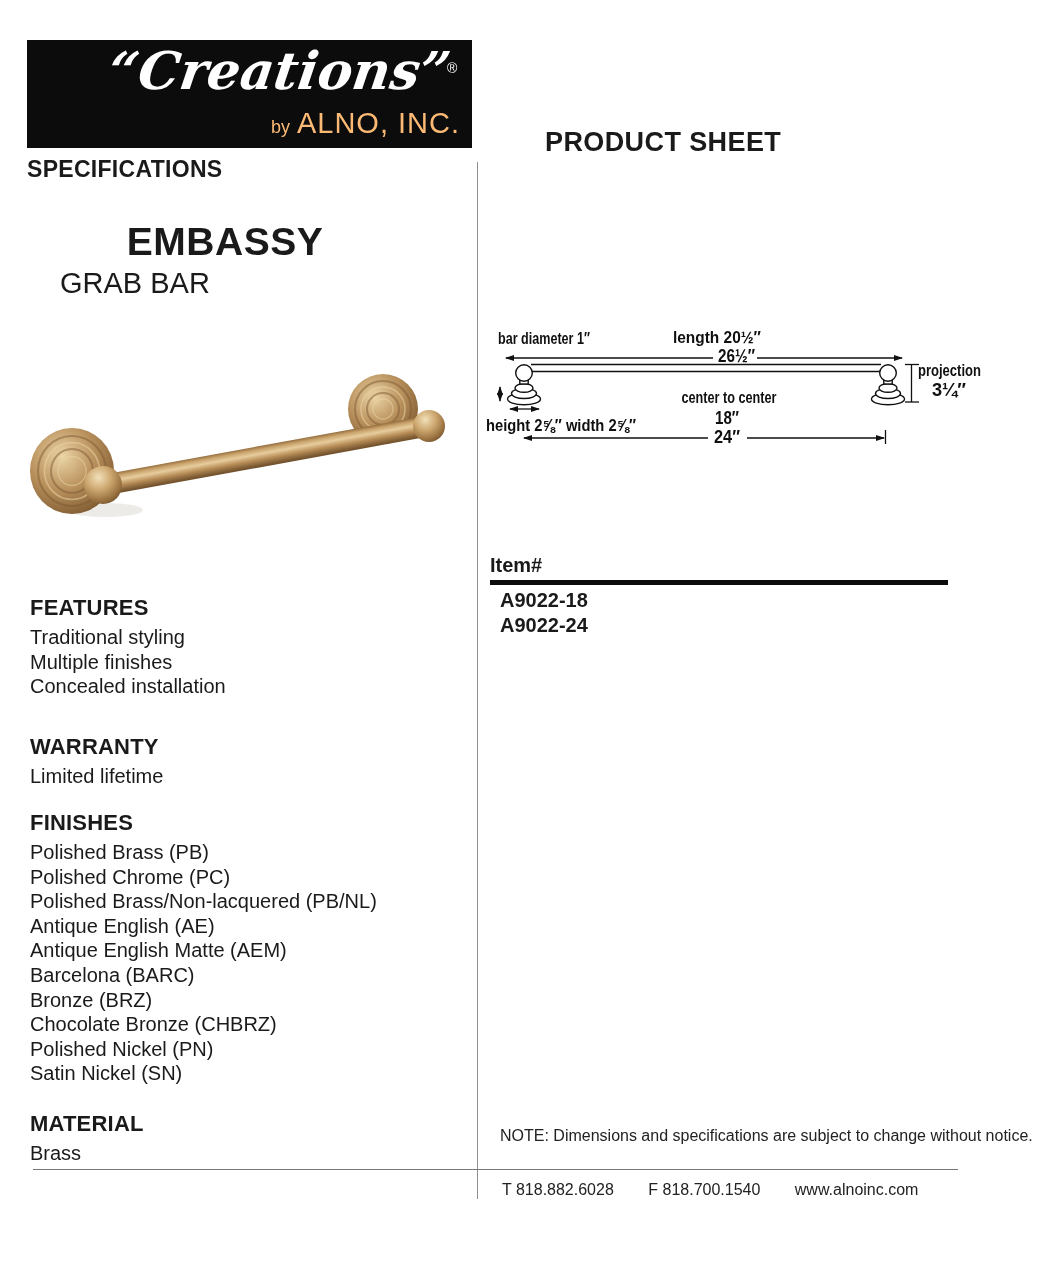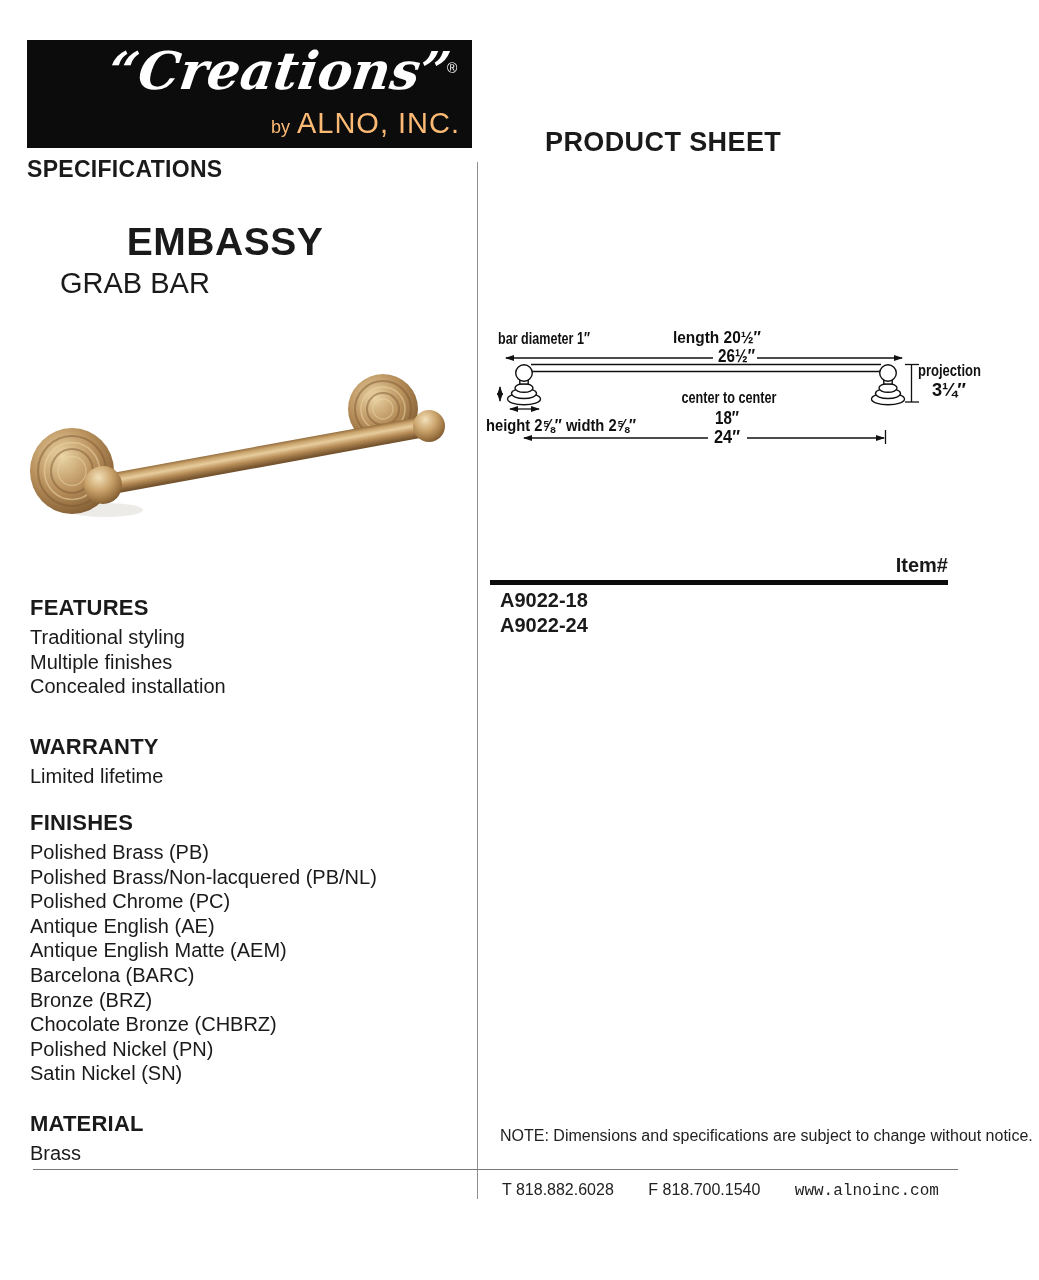--- a/index.html
+++ b/index.html
@@ -19,37 +19,37 @@
 
   .spec-title{left:27px;top:156px;font-size:23px;font-weight:bold;letter-spacing:.3px;}
   .ps-title{left:545px;top:127px;font-size:27px;font-weight:bold;letter-spacing:.4px;}
   .vdivider{left:477px;top:162px;width:1px;height:1037px;background:#8f8f8f;}
 
   .product-name{left:60px;top:220px;width:330px;text-align:center;
     font-size:39px;font-weight:bold;letter-spacing:.5px;}
   .product-type{left:60px;top:267px;width:330px;font-size:29px;}
 
   
-  .item-header{left:490px;top:554px;width:458px;text-align:right;
+  .item-header{left:490px;top:554px;width:458px;text-align:left;
     font-size:20px;font-weight:bold;}
   .item-rule{left:490px;top:580px;width:458px;height:5px;background:#0c0c0c;}
   .item-list{left:500px;top:588px;font-size:20px;font-weight:bold;line-height:25px;}
 
   
   .sec{left:30px;width:440px;}
   .sec h3{margin:0 0 4px 0;font-size:22px;font-weight:bold;letter-spacing:.2px;}
   .sec .ln{font-size:20px;line-height:24.6px;}
   .sec-features{top:595px;} .sec-warranty{top:734px;}
   .sec-finishes{top:810px;} .sec-material{top:1111px;}
 
   .hrule{left:33px;top:1169px;width:925px;height:1px;background:#777;}
   .note{left:500px;top:1127px;font-size:16px;white-space:nowrap;color:#222;}
   .footer{left:502px;top:1181px;font-size:16px;white-space:nowrap;color:#222;}
   .footer span{margin-right:30px;}
-  .footer span:last-child{margin-right:0;font-family:Liberation Mono, monospace;}
+  .footer span:last-child{margin-right:0;}
 
   
   .dtxt{font-family:"Liberation Sans",sans-serif;font-weight:bold;font-size:17px;fill:#101010;}
   .dtxt.big{font-size:18px;}
   .dim{stroke:#111;stroke-width:1.3px;fill:none;}
   .barline{stroke:#111;stroke-width:1.6px;}
   .post{fill:#fff;stroke:#111;stroke-width:1.4px;}
 </style>
 </head>
 <body>
@@ -180,22 +180,22 @@
   </div>
 
   <div class="abs sec sec-warranty">
     <h3>WARRANTY</h3>
     <div class="ln">Limited lifetime</div>
   </div>
 
   <div class="abs sec sec-finishes">
     <h3>FINISHES</h3>
     <div class="ln">Polished Brass (PB)</div>
+    <div class="ln">Polished Chrome (PC)</div>
     <div class="ln">Polished Brass/Non-lacquered (PB/NL)</div>
-    <div class="ln">Polished Chrome (PC)</div>
     <div class="ln">Antique English (AE)</div>
     <div class="ln">Antique English Matte (AEM)</div>
     <div class="ln">Barcelona (BARC)</div>
     <div class="ln">Bronze (BRZ)</div>
     <div class="ln">Chocolate Bronze (CHBRZ)</div>
     <div class="ln">Polished Nickel (PN)</div>
     <div class="ln">Satin Nickel (SN)</div>
   </div>
 
   <div class="abs sec sec-material">

